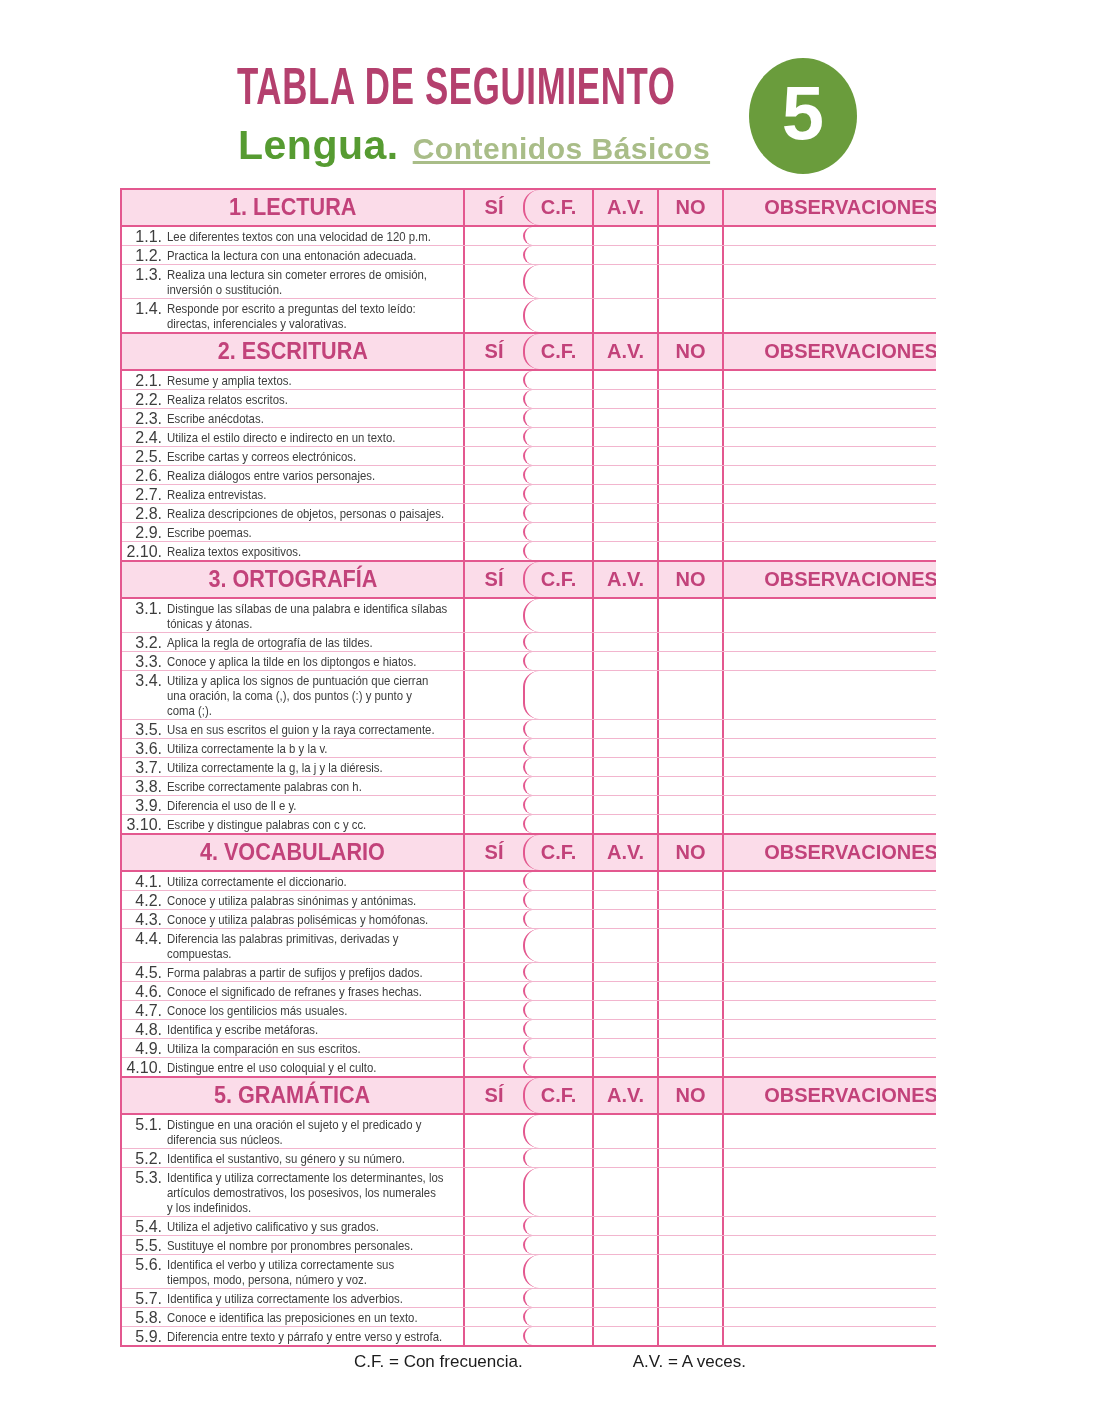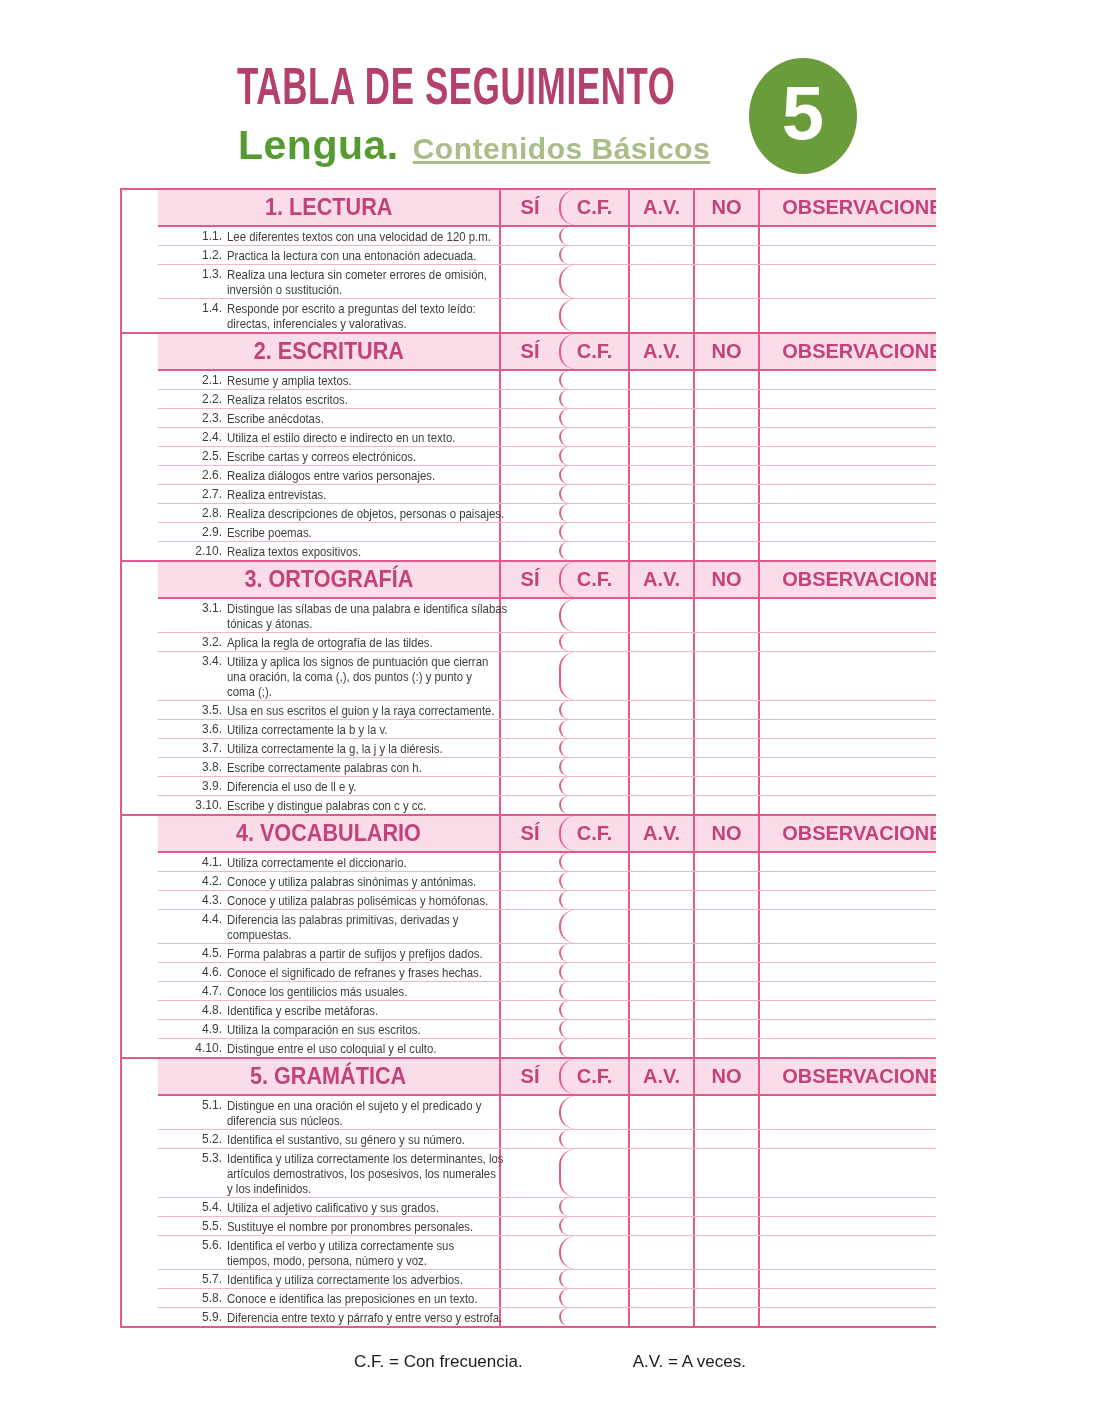--- a/index.html
+++ b/index.html
@@ -40,21 +40,21 @@
     display:flex;align-items:center;justify-content:center;
   }
   .level-badge span{color:#ffffff;font-size:76px;font-weight:bold;line-height:1;padding-bottom:6px;}
   
   .table{
     position:absolute;left:120px;top:188px;width:860px;
     border:2px solid var(--accent);
     box-sizing:border-box;
     background:#fff;
   }
-  .section{border-top:2px solid var(--accent);padding-left:36px;}
+  .section{border-top:2px solid var(--accent);}
   .section:first-child{border-top:none;}
   .row{display:flex;align-items:stretch;border-bottom:1px solid var(--sep);}
   .section .row:last-child{border-bottom:none;}
   .cell{box-sizing:border-box;}
   .c-item{width:341px;display:flex;align-items:flex-start;padding:2px 0 1px 0;}
   .c-si{width:60px;}
   .c-cf{width:69px;border-radius:16px;}
   .c-av{width:65px;}
   .c-no{width:65px;}
   .c-obs{flex:1;}
@@ -71,21 +71,21 @@
     transform:scaleX(0.94);white-space:nowrap;
   }
   .col-label{
     display:flex;align-items:center;justify-content:center;align-self:stretch;
     font-size:20px;font-weight:bold;color:var(--htext);
     white-space:nowrap;
   }
   
   .num{
     flex:none;width:40px;text-align:right;padding-right:5px;
-    font-size:12px;line-height:15px;color:var(--body);margin-left:24px;
+    font-size:16px;line-height:15px;color:var(--body);
   }
   .item-text{
     flex:none;width:352px;
     font-size:13.4px;line-height:15px;color:var(--body);
     white-space:pre-line;
     transform:scaleX(0.85);transform-origin:left top;
   }
   
   .legend{
     position:absolute;left:0;top:1352px;width:1100px;
@@ -319,20 +319,31 @@
             <span class="item-text">Aplica la regla de ortografía de las tildes.</span>
           </div>
           <div class="cell vline c-si"></div>
           <div class="cell vline c-cf"></div>
           <div class="cell vline c-av"></div>
           <div class="cell vline c-no"></div>
           <div class="cell vline c-obs"></div>
         </div>
         <div class="row">
           <div class="cell c-item">
+            <span class="num">3.3.</span>
+            <span class="item-text">Conoce y aplica la tilde en los diptongos e hiatos.</span>
+          </div>
+          <div class="cell vline c-si"></div>
+          <div class="cell vline c-cf"></div>
+          <div class="cell vline c-av"></div>
+          <div class="cell vline c-no"></div>
+          <div class="cell vline c-obs"></div>
+        </div>
+        <div class="row">
+          <div class="cell c-item">
             <span class="num">3.4.</span>
             <span class="item-text">Utiliza y aplica los signos de puntuación que cierran
 una oración, la coma (,), dos puntos (:) y punto y
 coma (;).</span>
           </div>
           <div class="cell vline c-si"></div>
           <div class="cell vline c-cf"></div>
           <div class="cell vline c-av"></div>
           <div class="cell vline c-no"></div>
           <div class="cell vline c-obs"></div>

